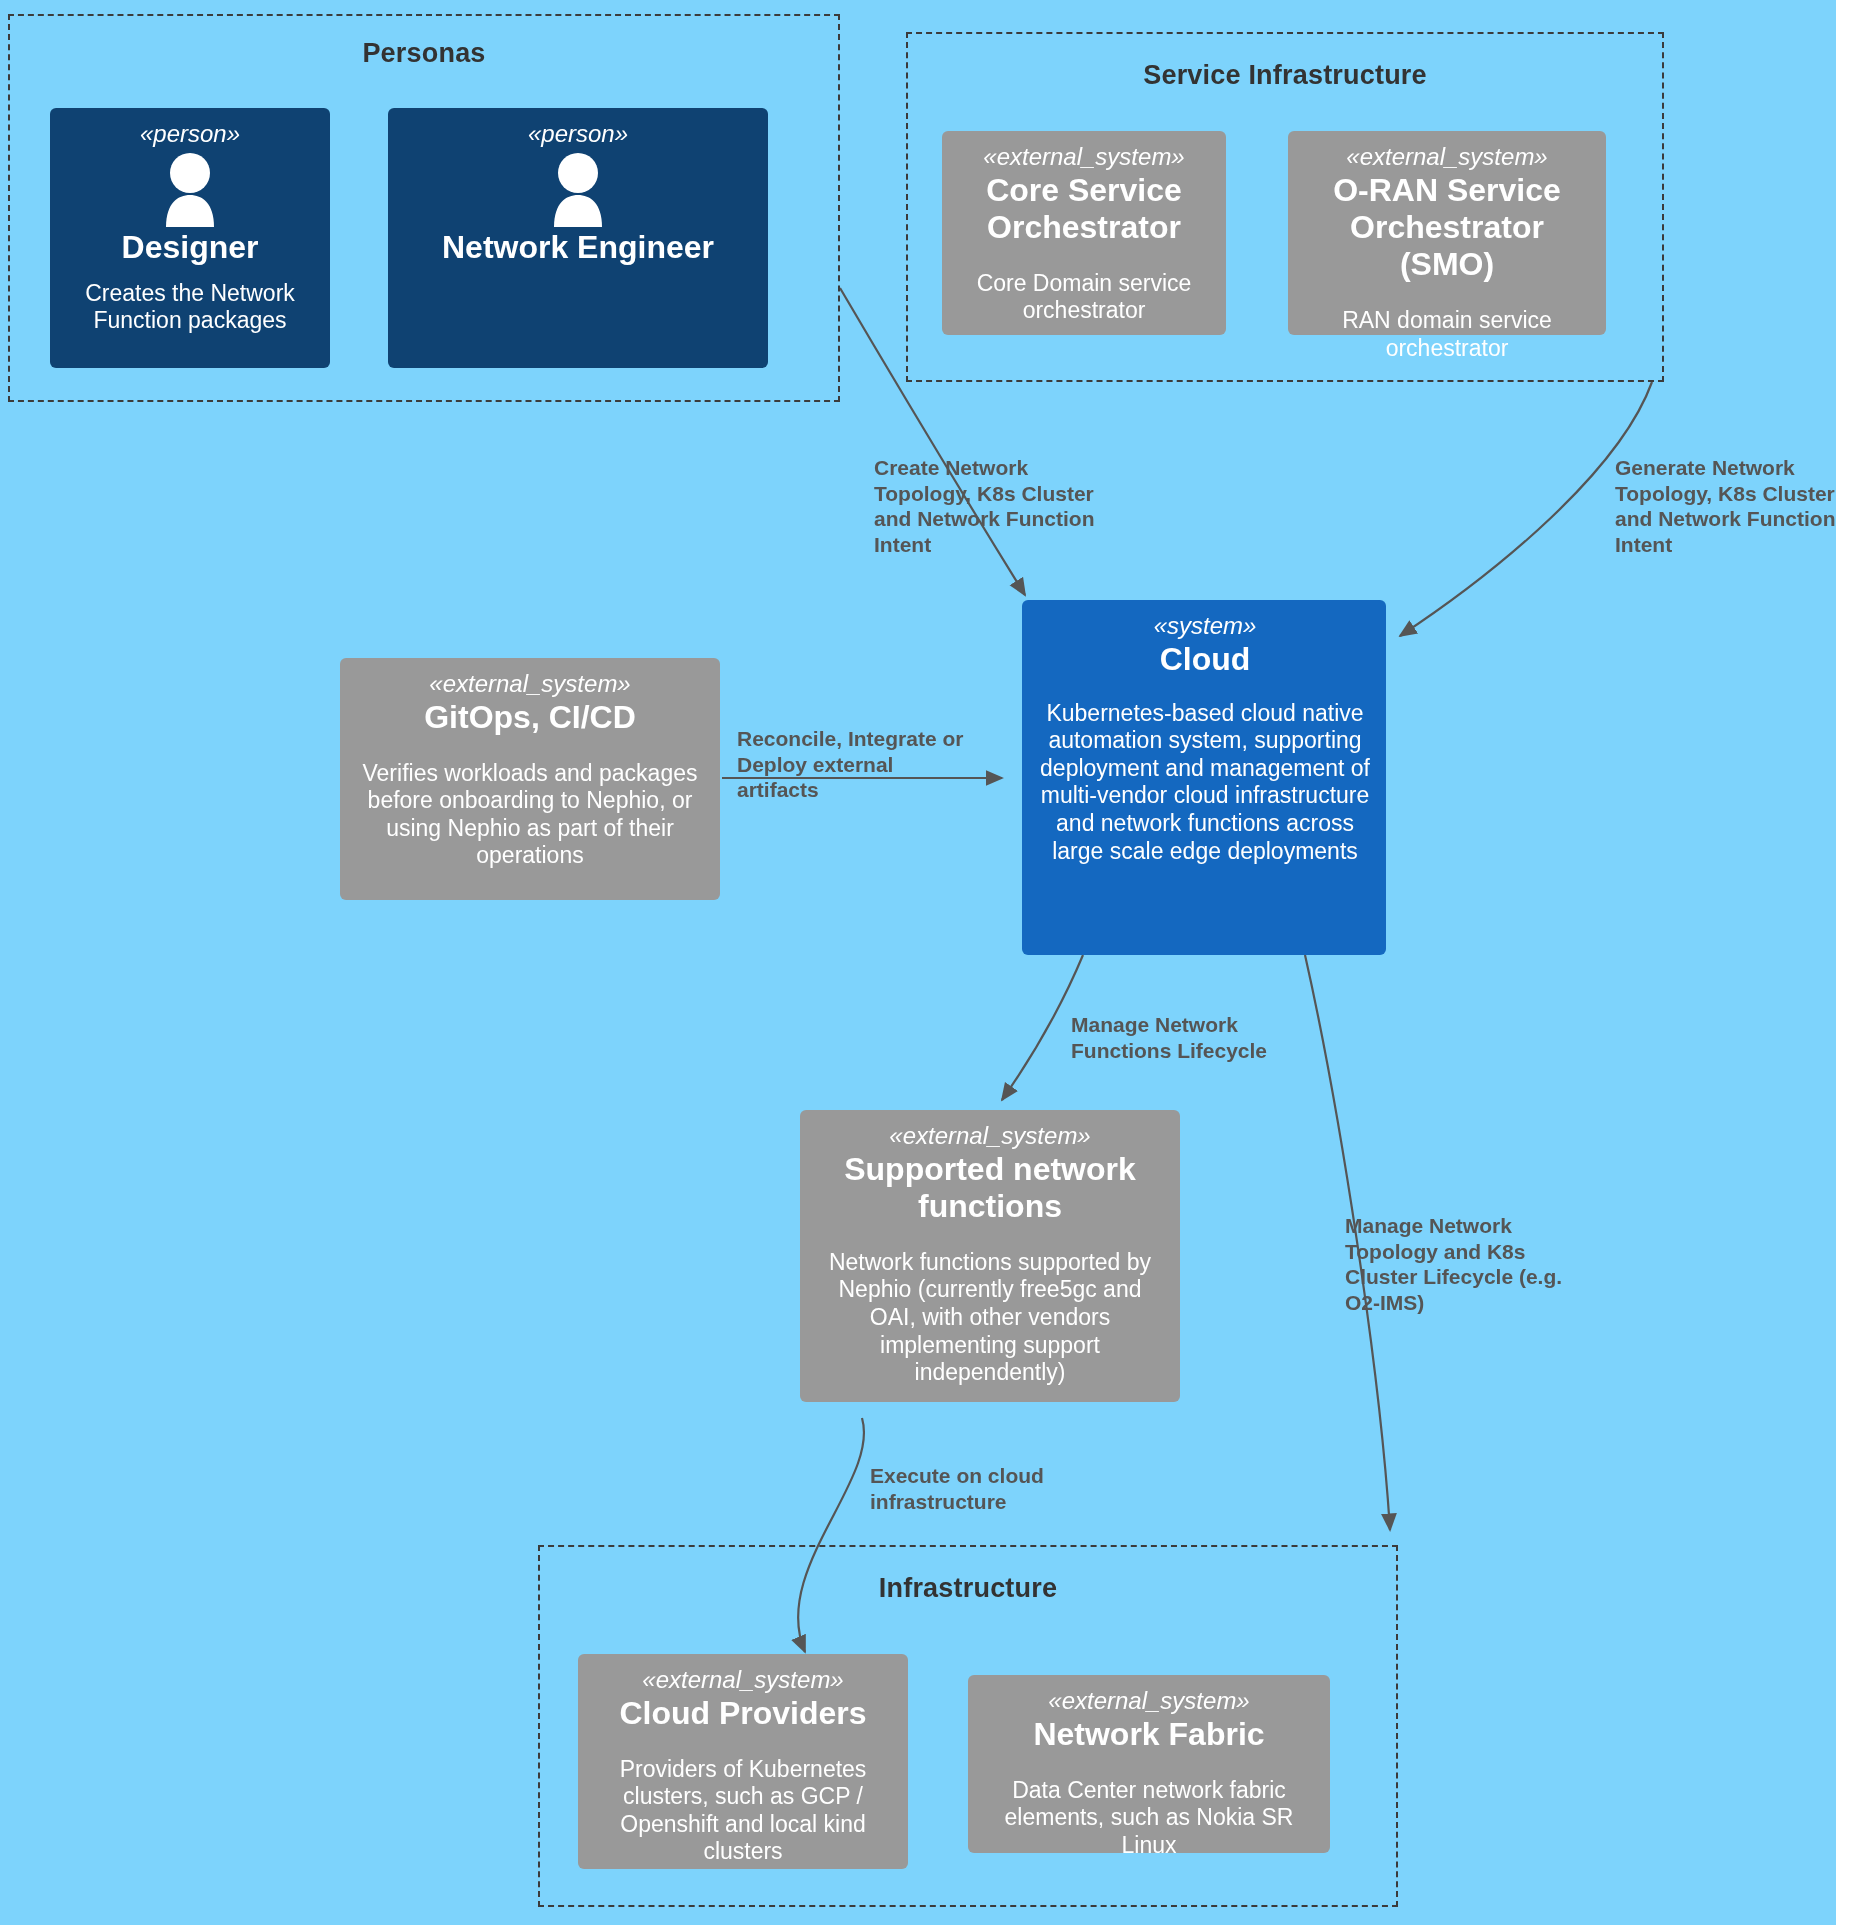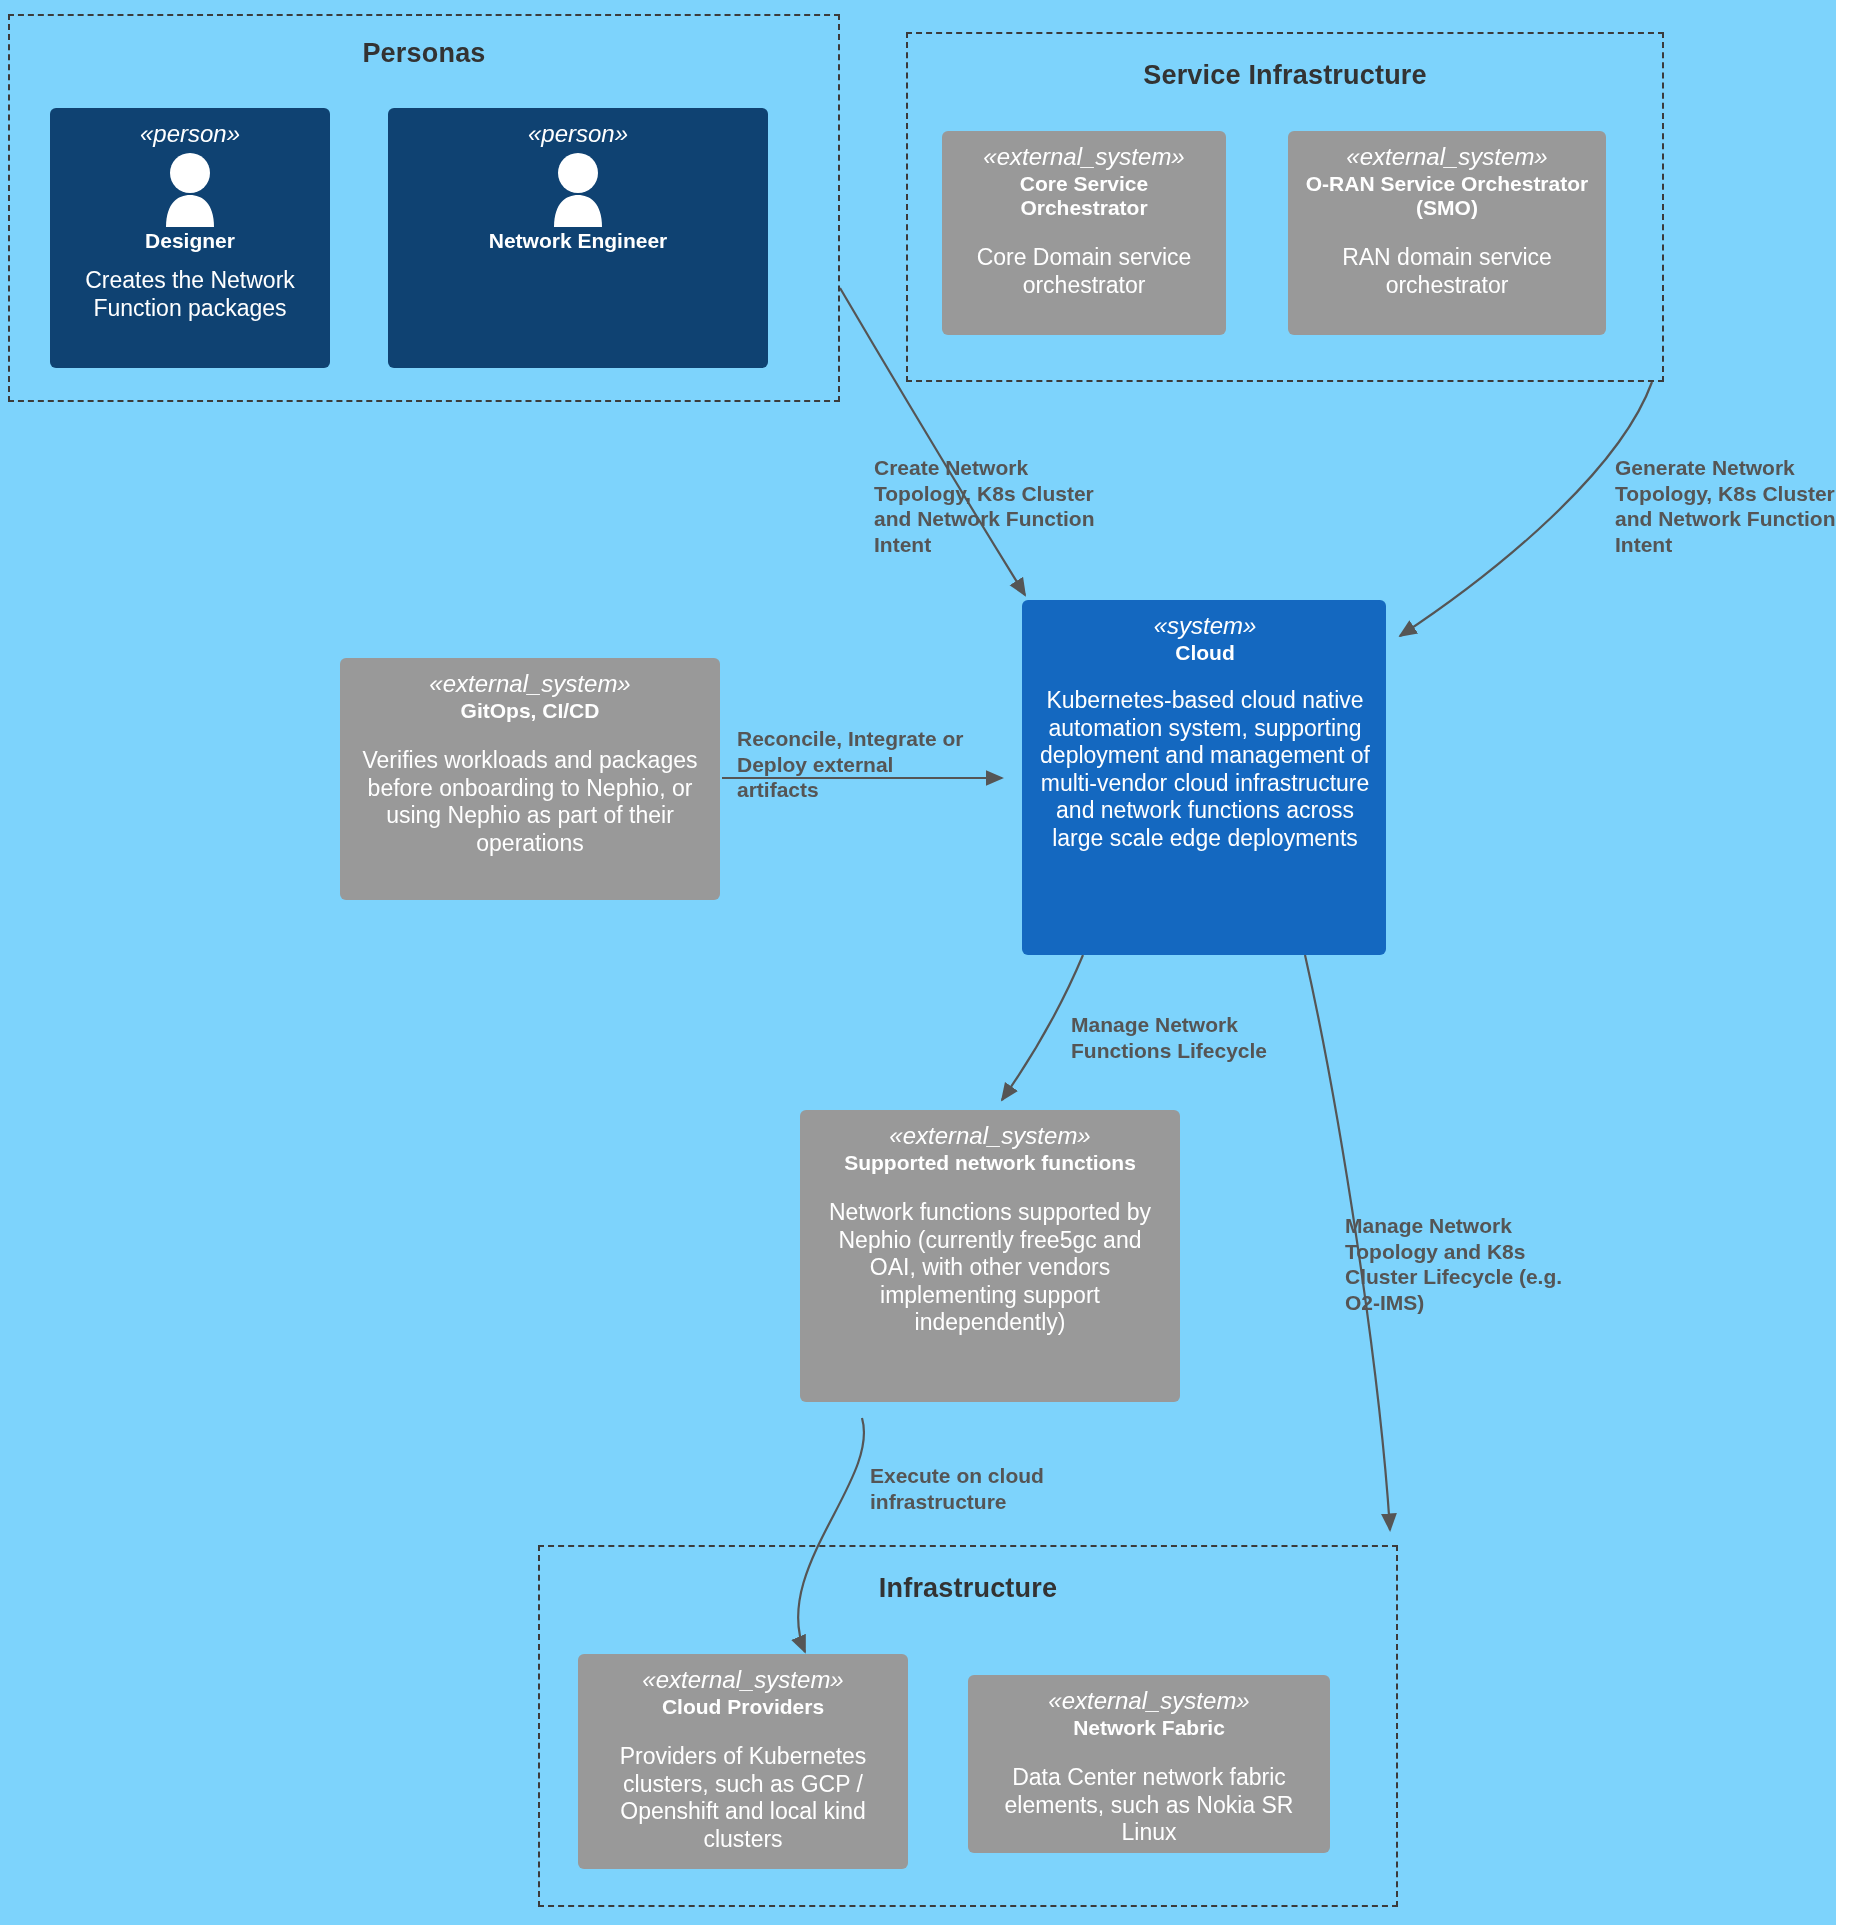--- a/index.html
+++ b/index.html
@@ -62,21 +62,21 @@
   .node.system   { background: #1468c0; padding-left: 16px; }
 
   .stereo {
     font-size: 24px;
     font-style: italic;
     font-weight: normal;
     line-height: 1.15;
     margin-bottom: 1px;
   }
   .node-name {
-    font-size: 21px;
+    font-size: 32px;
     font-weight: bold;
     line-height: 1.16;
   }
   .node-desc {
     font-size: 23px;
     font-weight: normal;
     line-height: 1.2;
     margin-top: 24px;
   }
   .node.person .node-desc { margin-top: 14px; }

